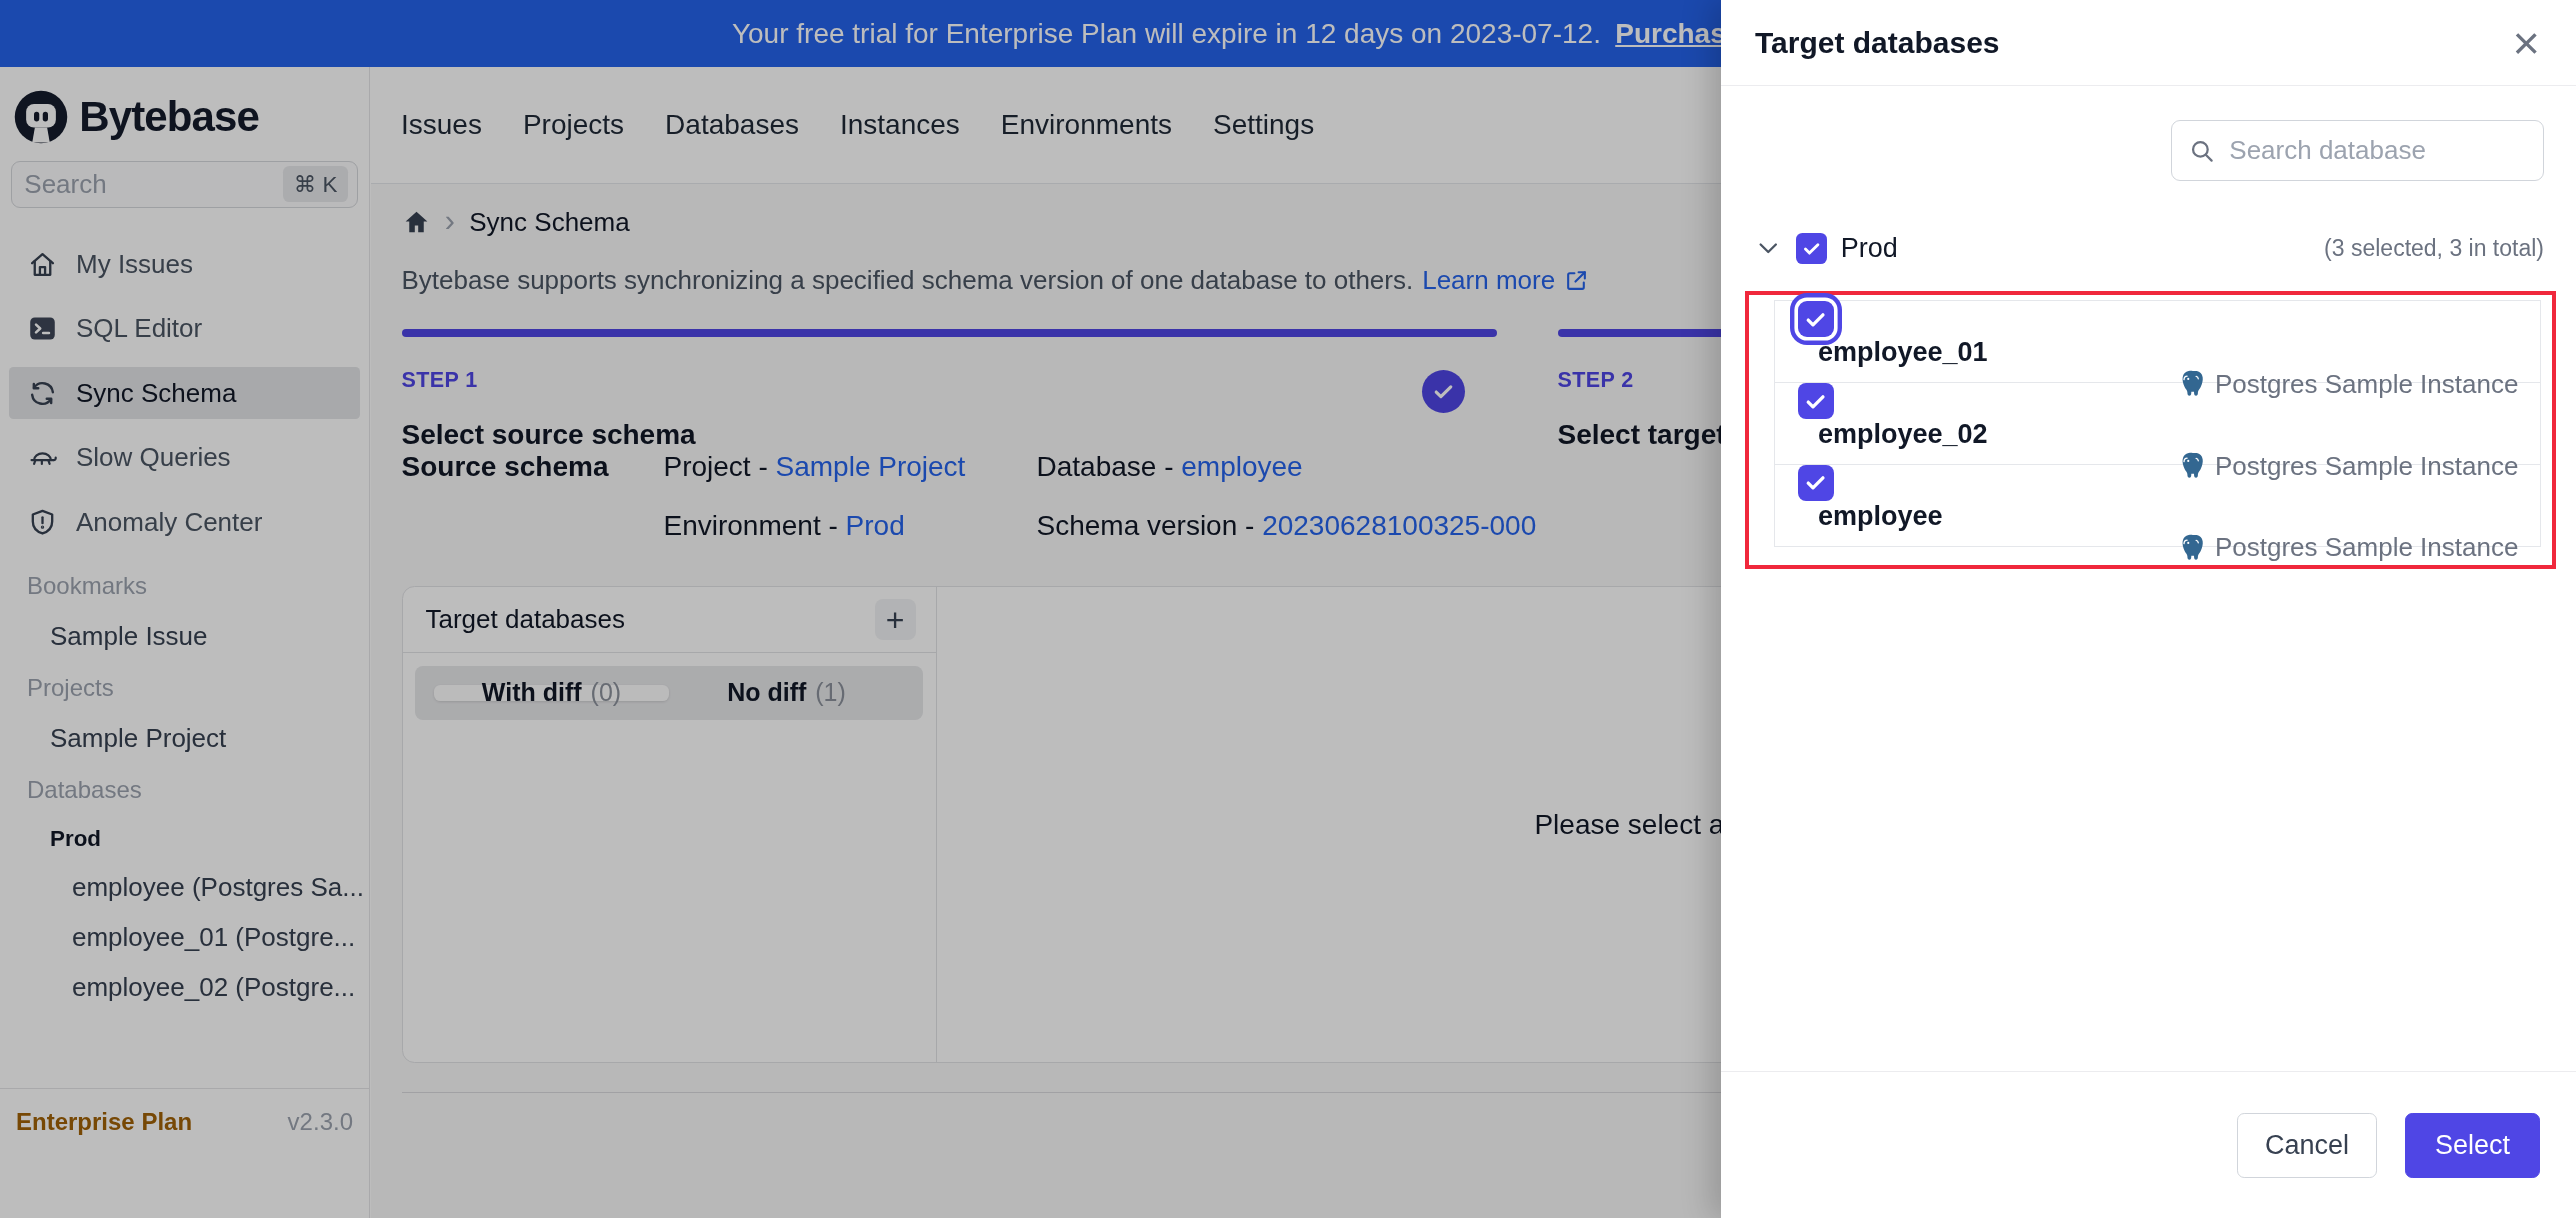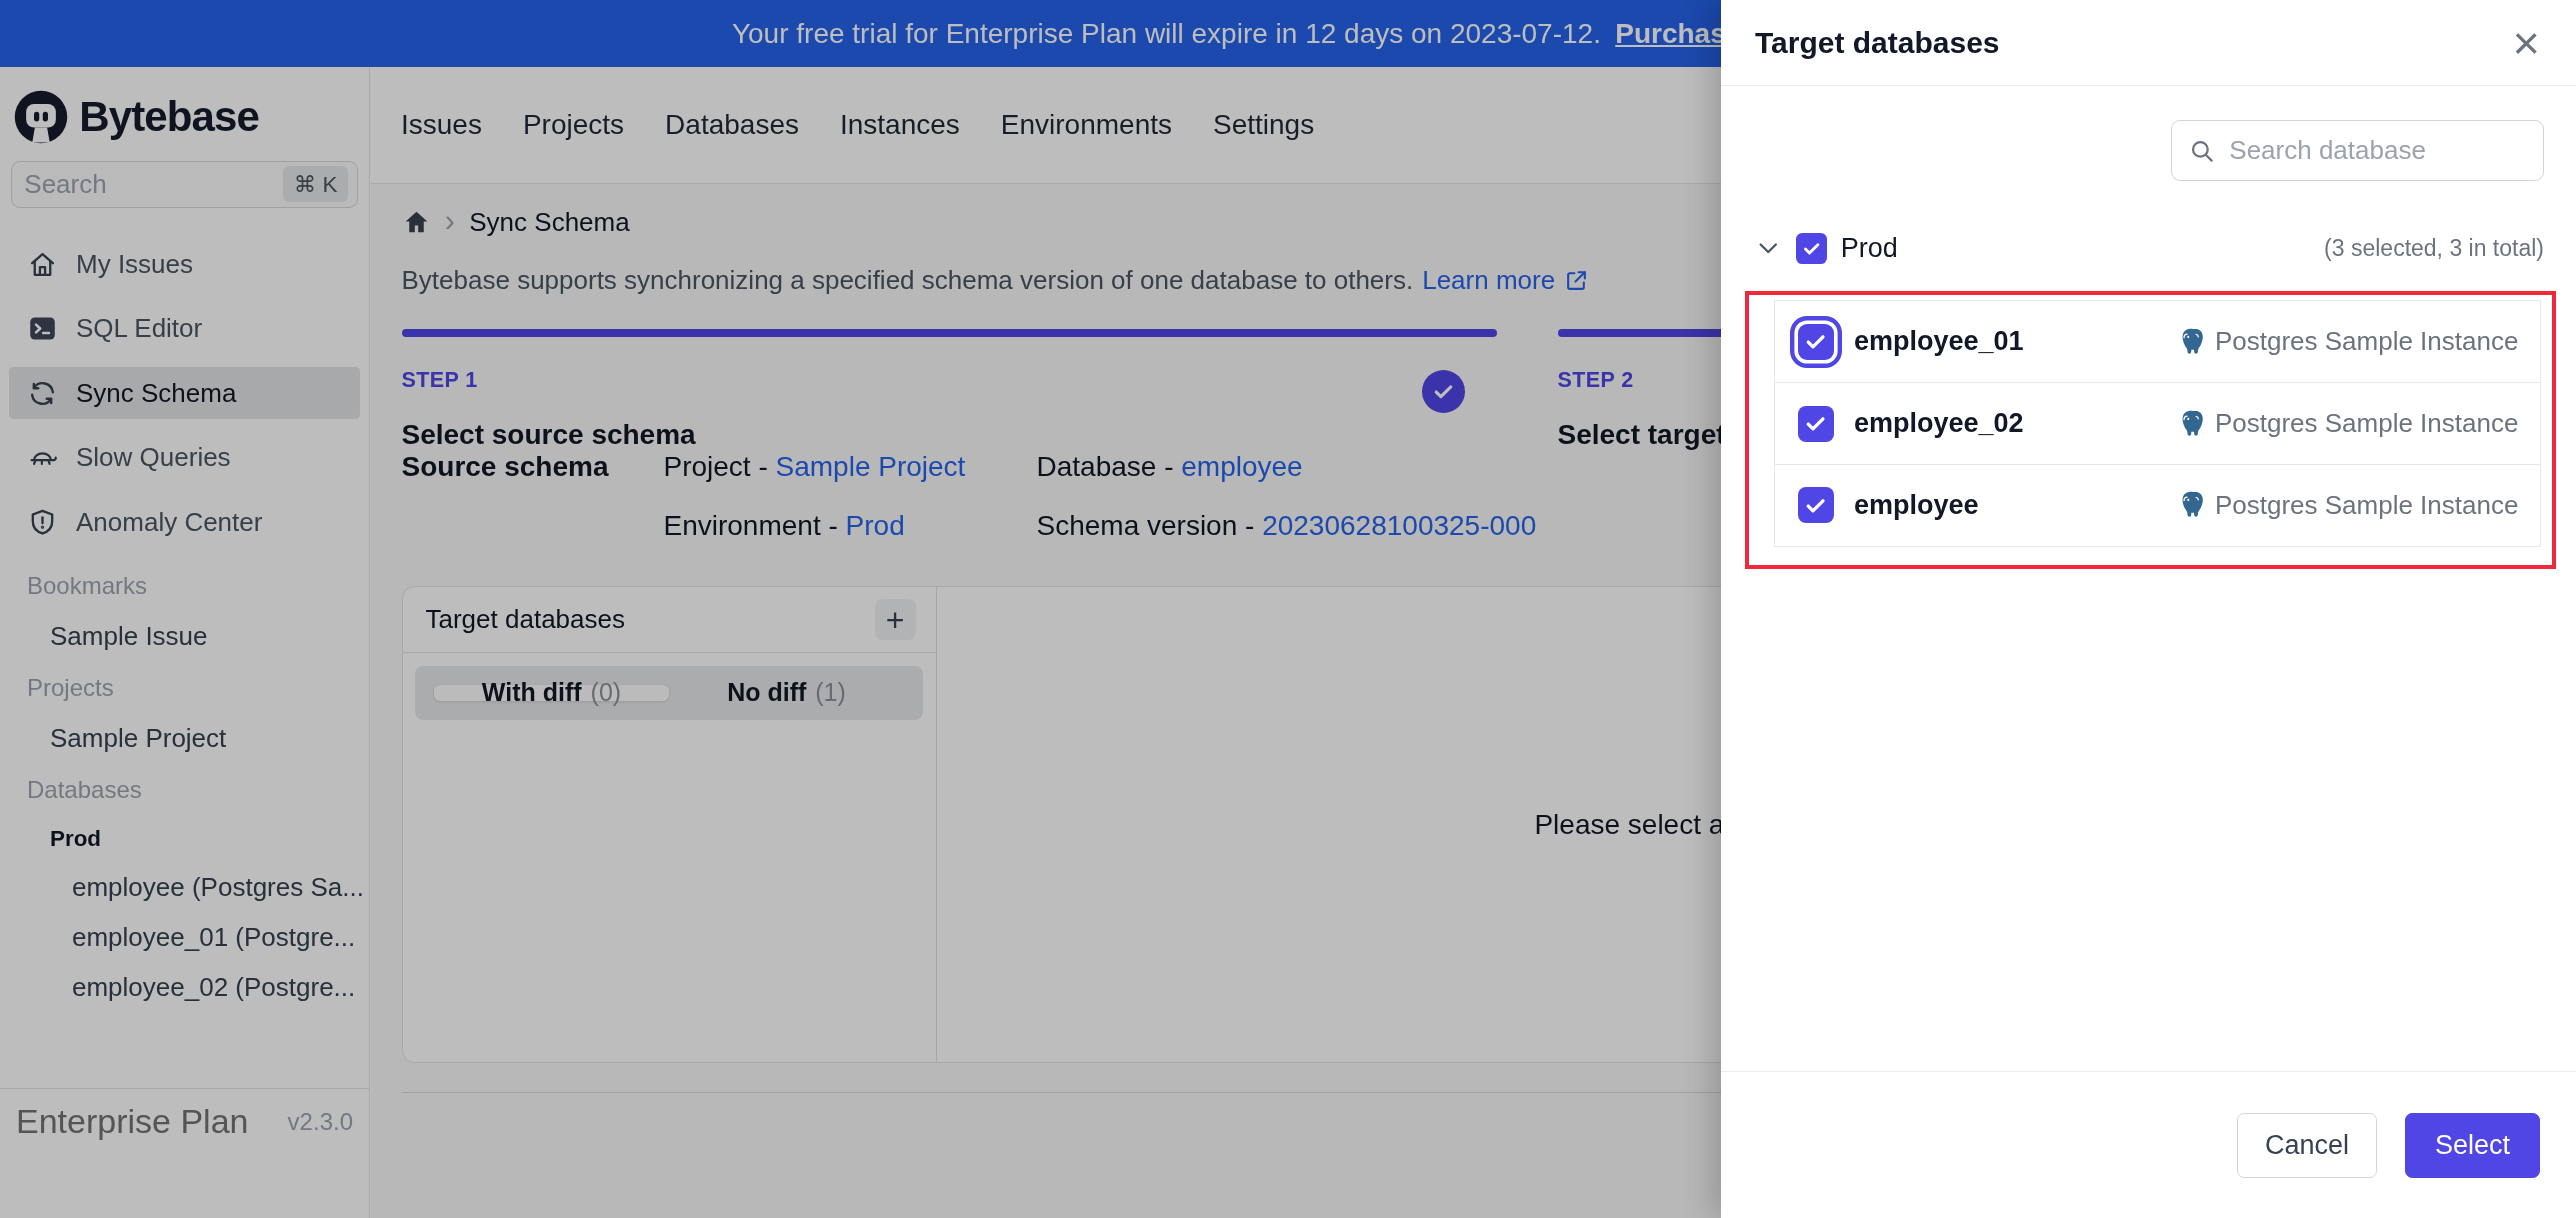--- a/index.html
+++ b/index.html
@@ -35,21 +35,21 @@
   .side-sub { padding-left:50px; font-size:26px; color:#374151; height:52px; display:flex; align-items:center; cursor:pointer; }
   .side-group { padding-left:50px; font-size:22.4px; font-weight:bold; color:#111827; height:48px; display:flex; align-items:center; }
   .side-db { padding-left:72px; font-size:26px; color:#374151; height:50px; display:flex; align-items:center;
              white-space:nowrap; overflow:hidden; cursor:pointer; }
   .side-bottom { position:absolute; left:0; right:0; bottom:0; height:131px; background:#fff; }
   .side-archive { height:65px; display:flex; align-items:center; gap:18px; padding-left:27px;
                   font-size:26px; color:#374151; cursor:pointer; }
   .side-archive svg { width:31px; height:31px; color:#374151; }
   .side-foot { border-top:1.3px solid #e4e4e7; height:66px; display:flex; align-items:center;
                justify-content:space-between; padding:0 16px; }
-  .plan { font-size:34px; font-weight:normal; color:#737373; }
+  .plan { font-size:24px; font-weight:bold; color:#a16207; }
   .version { font-size:24px; color:#9ca3af; }
 
   
   .topnav { position:absolute; left:371px; right:0; top:67px; height:117px; background:#fff;
             border-bottom:1.3px solid #e5e7eb; display:flex; align-items:center; gap:41px; padding-left:30px; }
   .topnav .nav-item { font-size:28px; color:#1f2937; cursor:pointer; }
 
   
   .content { position:absolute; left:371px; right:0; top:184px; bottom:0; background:#f8f8f9; }
   .breadcrumb { position:absolute; left:30.5px; top:20.6px; display:flex; align-items:center; gap:14.3px; }
@@ -112,21 +112,21 @@
   .group-row { margin-top:47px; height:41px; display:flex; align-items:center; }
   .group-row .chev { width:30.5px; height:30.5px; color:#4b5563; flex:none; cursor:pointer; }
   .cb { background:#4f46e5; display:flex; align-items:center; justify-content:center; flex:none; cursor:pointer; }
   .cb svg { width:70%; height:70%; }
   .cb.group-cb { width:30.5px; height:30.5px; border-radius:6.3px; margin-left:12.5px; }
   .group-name { margin-left:14.3px; font-size:27px; color:#111827; }
   .group-summary { margin-left:auto; font-size:23px; color:#6b7280; }
 
   .highlight { margin:21.5px -11.7px 0 -8px; border:4.5px solid #f0283c; padding:7.2px 10.8px 18px 25px; }
   .db-row { height:83px; background:#fff; border:1.3px solid #e5e7eb; margin-top:-1.3px; display:flex;
-            align-items:center; padding:0 21.5px 0 23px; }
+            padding:0 21.5px 0 23px;flex-direction:column; }
   .db-row .cb { width:36px; height:36px; border-radius:8px; }
   .cb.ring { box-shadow:0 0 0 3.6px #fff, 0 0 0 8px #4f46e5; border-radius:9px; }
   .db-name { margin-left:20px; font-size:27px; font-weight:600; color:#111827; }
   .db-inst { margin-left:auto; display:flex; align-items:center; gap:9px; font-size:26px; color:#6b7280; }
   .db-inst svg { width:32px; height:32px; }
 
   .drawer-foot { position:absolute; bottom:0; left:0; right:0; height:148px; border-top:1.3px solid #ececef;
                  display:flex; align-items:center; justify-content:flex-end; gap:28px; padding-right:36px;
                  background:#fff; }
   .btn { height:65px; border-radius:7.2px; font-size:27px; display:flex; align-items:center; cursor:pointer; }

